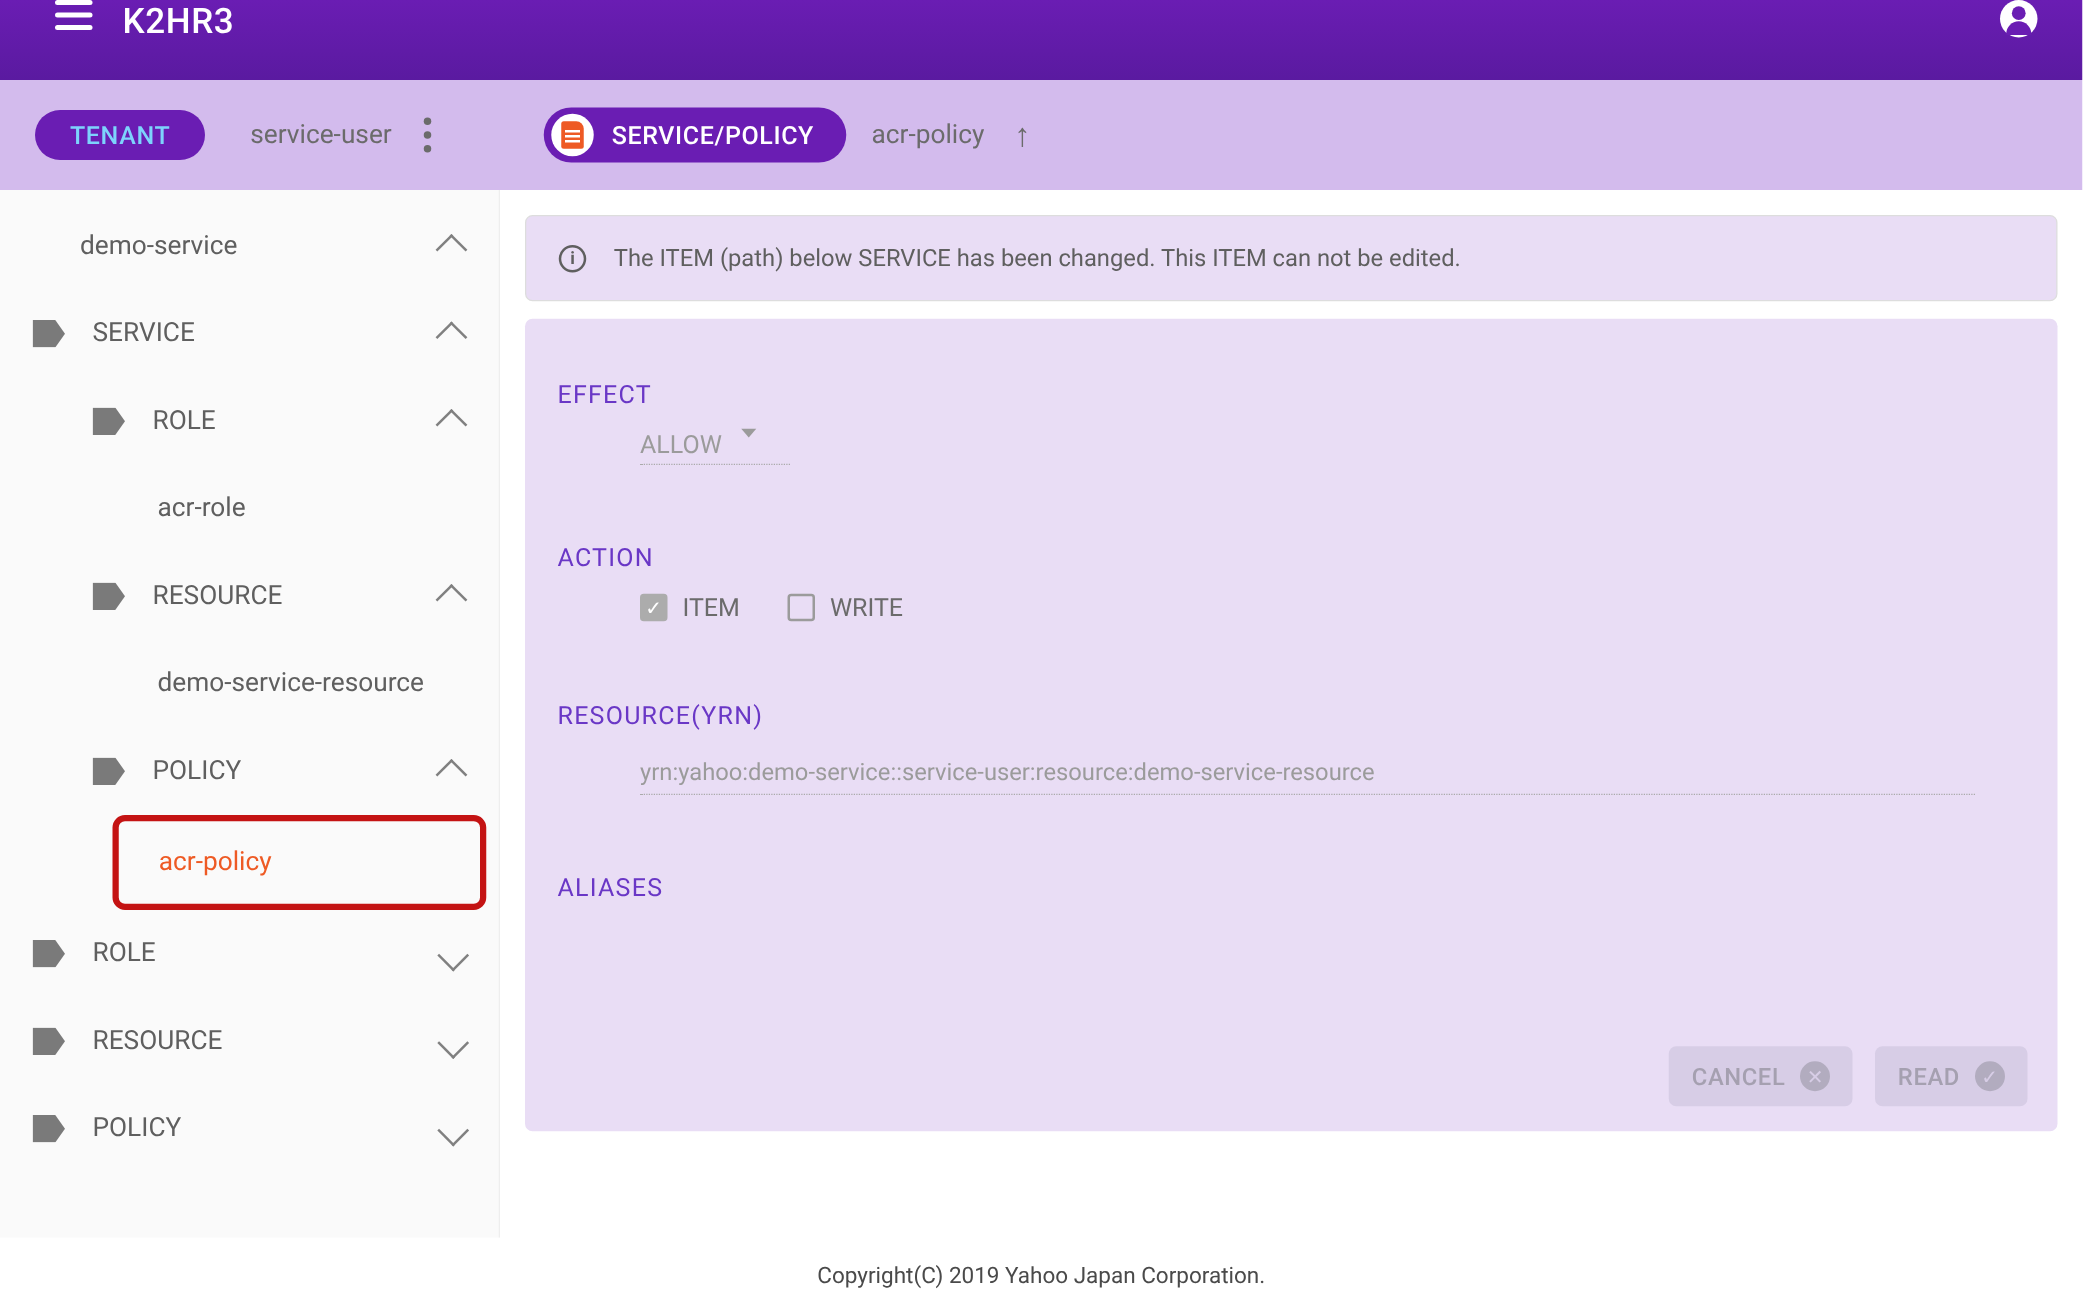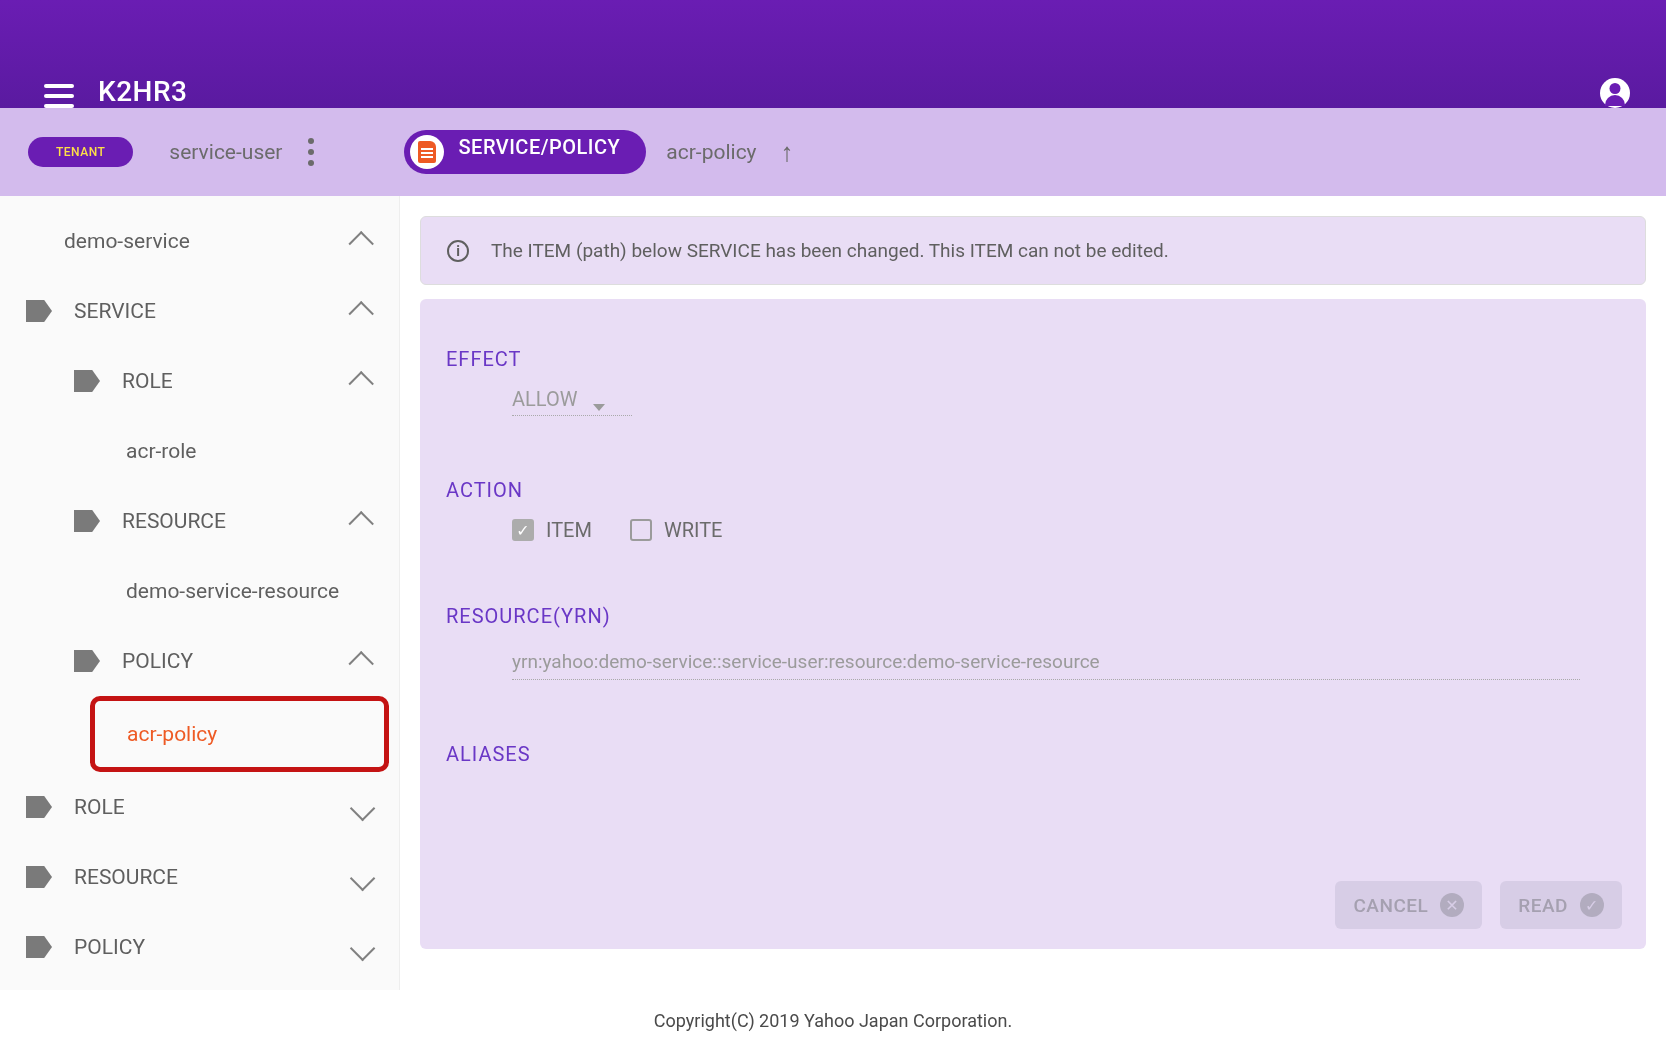--- a/index.html
+++ b/index.html
@@ -5,56 +5,56 @@
     * { box-sizing: border-box; margin: 0; padding: 0; }
     body {
       font-family: -apple-system, BlinkMacSystemFont, "Segoe UI", Roboto, Arial, sans-serif;
       background: #fff;
       width: 1666px;
       height: 1050px;
       overflow: hidden;
     }
     .app { width: 100%; height: 100%; display: flex; flex-direction: column; }
     .topbar {
-      height: 108px;
+      height: 64px;
       background: linear-gradient(180deg, #6a1db3 0%, #5a1aa0 100%);
       display: flex;
-      align-items: flex-end;
+      align-items: flex-start;
       padding: 0 36px 0 44px;
       color: #fff;
     }
     .hamburger { width: 30px; height: 24px; display:flex; flex-direction:column; justify-content:space-between; cursor:pointer; margin-right: 24px; }
     .hamburger span { display:block; height: 4px; background:#fff; border-radius:2px; }
     .app-title { font-size: 28px; font-weight: 500; letter-spacing: 0.5px; }
     .topbar-spacer { flex:1; }
     .account-icon { width: 30px; height: 30px; background:#fff; border-radius:50%; position:relative; cursor:pointer; }
     .account-icon::before { content:""; position:absolute; top:5px; left:50%; transform:translateX(-50%); width:11px; height:11px; background:#6a1db3; border-radius:50%; }
     .account-icon::after { content:""; position:absolute; bottom:2px; left:50%; transform:translateX(-50%); width:20px; height:11px; background:#6a1db3; border-radius: 11px 11px 0 0; }
     .subbar {
       height: 88px;
       background: #d3bbed;
       display: flex;
       align-items: center;
       padding: 0 34px 0 28px;
     }
     .tenant-chip {
       background:#6a1db3;
-      color:#fde047;
-      font-size: 12px;
+      color:#7dd3fc;
+      font-size: 20px;
       font-weight: 500;
       padding: 8px 28px;
       border-radius: 22px;
       letter-spacing: 0.5px;
     }
     .tenant-name { margin-left: 36px; color:#6b6b6b; font-size: 21px; }
     .more-dots { margin-left: 26px; width: 6px; height: 28px; display:flex; flex-direction:column; justify-content:space-between; cursor:pointer; }
     .more-dots span { width:6px; height:6px; background:#6b6b6b; border-radius:50%; }
     .path-spacer { width: 90px; }
     .path-chip {
-      display:flex; 
+      display:flex; align-items:center;
       background:#6a1db3;
       color:#fff;
       font-size: 20px;
       font-weight:500;
       border-radius: 22px;
       padding: 5px 26px 5px 6px;
       letter-spacing:0.5px;
     }
     .path-chip-icon {
       width: 34px; height:34px; background:#fff; border-radius:50%; display:flex; align-items:center; justify-content:center; margin-right: 14px;
@@ -83,21 +83,21 @@
       border-radius:6px;
       padding: 22px 26px;
       display:flex;
       align-items:center;
       color:#5f5f5f;
       font-size:19px;
     }
     .info-icon { width:22px; height:22px; border:2px solid #5f5f5f; border-radius:50%; margin-right: 22px; display:flex; align-items:center; justify-content:center; font-weight:700; font-size:14px; }
     .form-panel { background:#e9ddf5; border-radius:6px; margin-top:14px; padding: 48px 26px 22px 26px; min-height: 650px; position:relative; }
     .section-label { color:#6a37c6; font-size:20px; letter-spacing:1px; margin-bottom:16px; }
-    .effect-select { margin-left:66px; color:#9b9b9b; font-size:20px; display:flex; align-items:flex-end; border-bottom: 1px dotted #aaa; width:120px; padding-bottom:4px; cursor:pointer; }
+    .effect-select { margin-left:66px; color:#9b9b9b; font-size:20px; display:flex; align-items:flex-start; border-bottom: 1px dotted #aaa; width:120px; padding-bottom:4px; cursor:pointer; }
     .effect-select .tri { margin-left: 16px; width:0; height:0; border-left:6px solid transparent; border-right:6px solid transparent; border-top:7px solid #9b9b9b; }
     .section-gap { height: 62px; }
     .checkbox-row { margin-left:66px; display:flex; align-items:center; gap: 38px; }
     .cb { display:flex; align-items:center; gap: 12px; color:#6b6b6b; font-size:20px; }
     .cb-box { width:22px; height:22px; border:2px solid #9b9b9b; border-radius:3px; display:flex; align-items:center; justify-content:center; }
     .cb-box.checked { background:#acacac; border-color:#acacac; color:#fff; font-size:16px; }
     .resource-value { margin-left:66px; color:#9b9b9b; font-size:19px; border-bottom:1px dotted #aaa; padding: 6px 0; margin-right: 40px; }
     .form-actions { position:absolute; bottom:20px; right:24px; display:flex; gap:18px; }
     .btn { background:#d7cde6; color:#a5a0b0; font-size:19px; font-weight:500; padding: 12px 18px; border-radius:6px; display:flex; align-items:flex-end; gap:12px; cursor:default; letter-spacing:0.5px; }
     .circle-icon { width:24px; height:24px; background:#b2acbf; border-radius:50%; display:flex; align-items:center; justify-content:center; color:#d7cde6; font-size:16px; }

